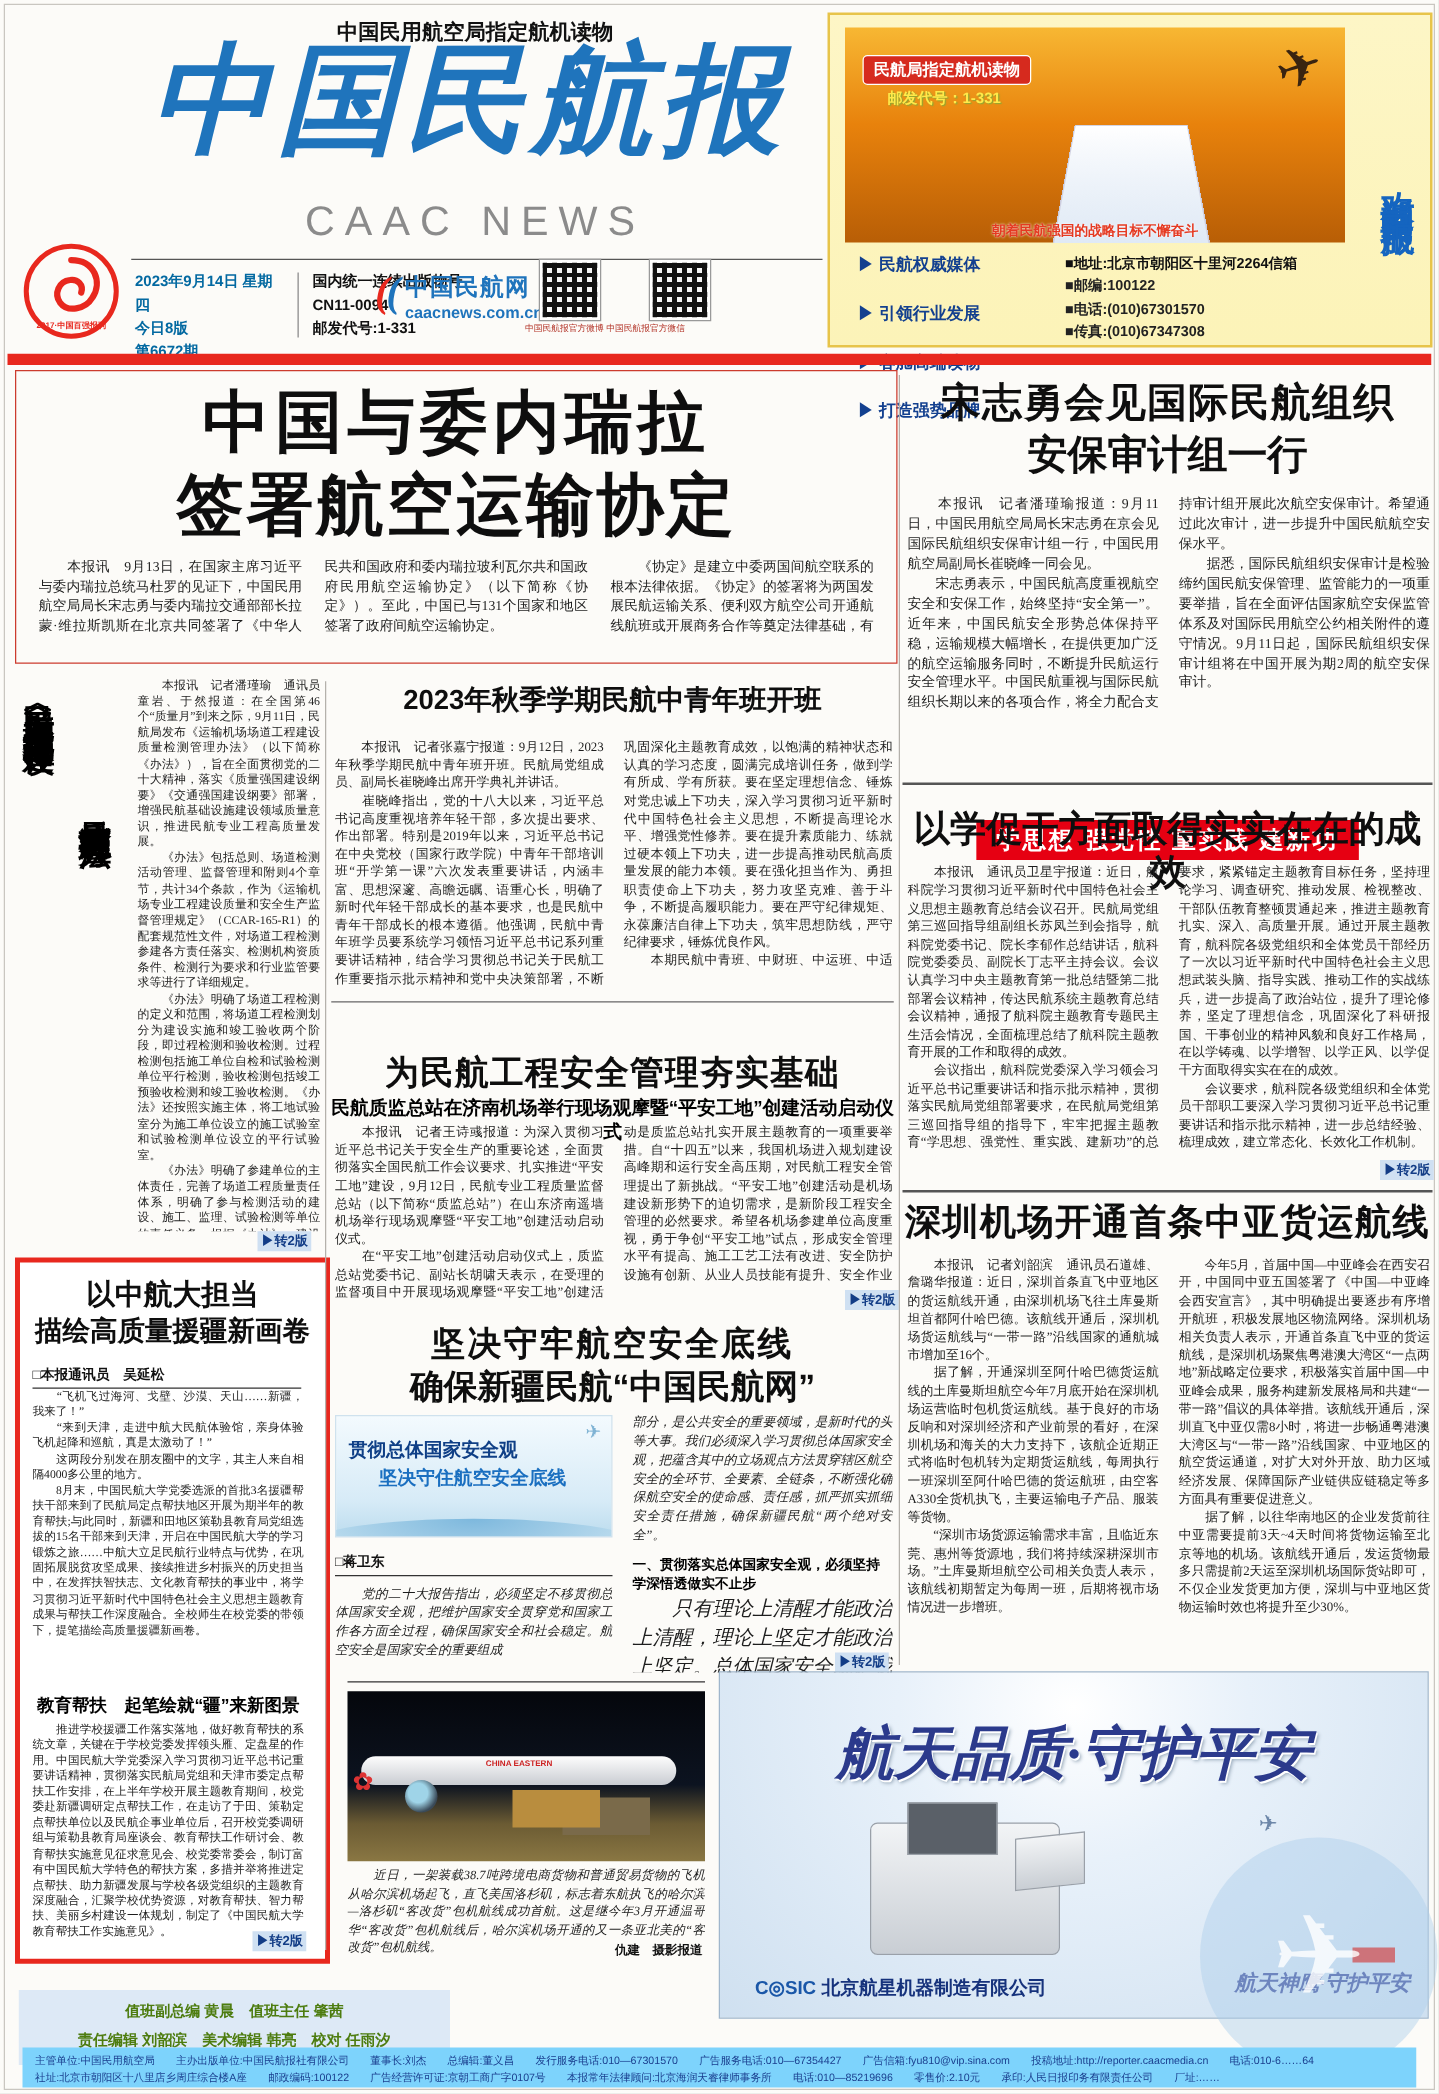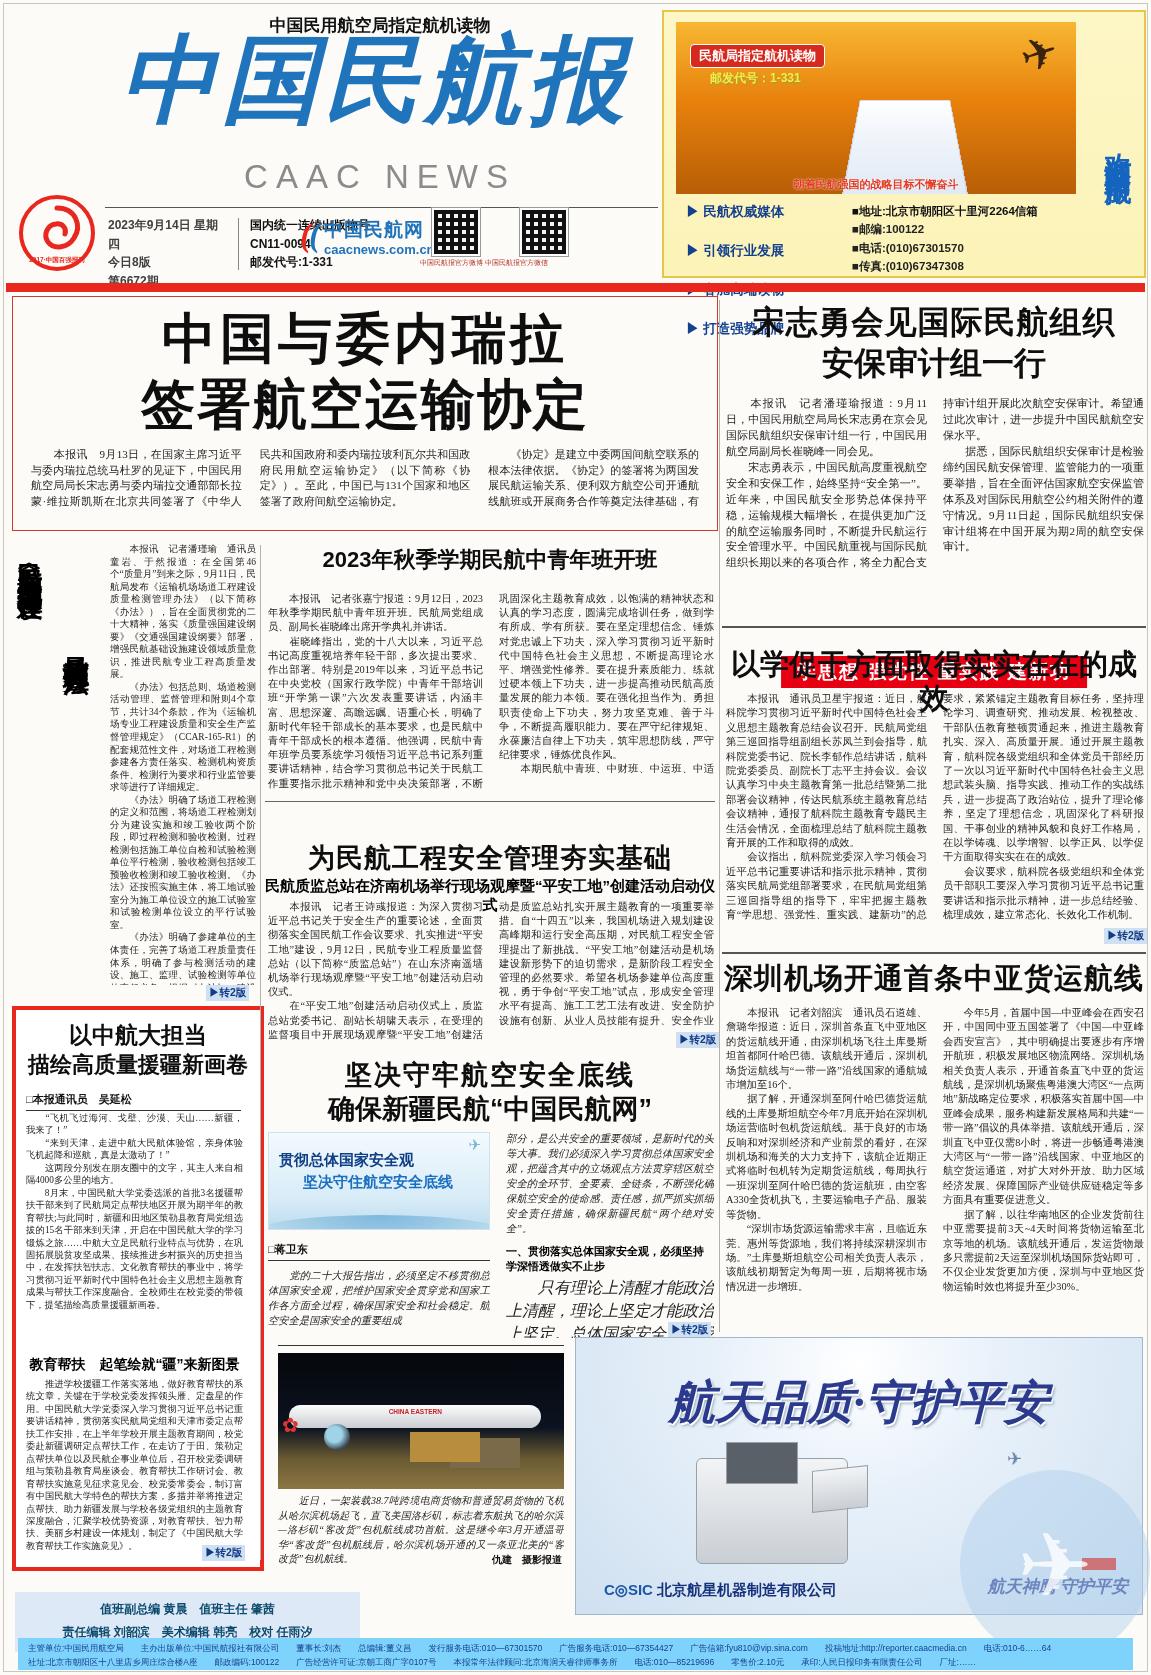--- a/index.html
+++ b/index.html
@@ -58,21 +58,21 @@
   <div class="abs" style="left:105px;top:207px;width:553px;height:1px;background:#555;"></div>
 
   <div class="abs" style="left:18px;top:194px;width:78px;height:78px;">
     <svg width="78" height="78" viewBox="0 0 78 78">
       <circle cx="39" cy="39" r="36" fill="none" stroke="#e8281e" stroke-width="4"></circle>
       <path d="M39 14 C58 14 64 32 56 44 C50 54 36 56 30 48 C25 41 29 31 38 30 C44 29 49 34 47 40" fill="none" stroke="#e8281e" stroke-width="5" stroke-linecap="round"></path>
     </svg>
     <div style="position:absolute;left:-4px;top:62px;width:86px;text-align:center;font:bold 6.5px 'Liberation Sans',sans-serif;color:#e8281e;">2017·中国百强报刊</div>
   </div>
 
-  <div class="abs sans" style="left:108px;top:216px;width:120px;font-weight:bold;font-size:12px;color:#404040;line-height:1.55;">
+  <div class="abs sans" style="left:108px;top:216px;width:120px;font-weight:bold;font-size:12px;color:#0369a1;line-height:1.55;">
     <div>2023年9月14日  星期四</div>
     <div>今日8版</div>
     <div>第6672期</div>
   </div>
   <div class="abs" style="left:238px;top:218px;width:1px;height:52px;background:#888;"></div>
 
   <div class="abs sans" style="left:250px;top:216px;width:150px;font-weight:bold;font-size:12px;color:#111;line-height:1.55;">
     <div>国内统一连续出版物号</div>
     <div>CN11-0094</div>
     <div>邮发代号:1-331</div>
@@ -228,21 +228,21 @@
       <span style="color:#1a57a8;">C◎SIC</span>
       <span>北京航星机器制造有限公司</span>
     </div>
     <div style="position:absolute;right:14px;bottom:16px;font:bold italic 17px 'Liberation Serif',serif;color:#3a4a9a;">航天神鹰·守护平安</div>
     <div style="position:absolute;right:26px;bottom:44px;width:34px;height:12px;background:#e8281e;"></div>
   </div>
 
   <div class="wm" style="left:960px;top:1470px;width:190px;height:190px;font-size:90px;">✈</div>
 
   <div class="abs" style="left:15px;top:1592px;width:345px;height:60px;background:#dde9f6;text-align:center;
-              font:bold 12px 'Liberation Sans',sans-serif;color:#0c4a6e;line-height:1.9;padding-top:6px;box-sizing:border-box;">
+              font:bold 12px 'Liberation Sans',sans-serif;color:#4d7c0f;line-height:1.9;padding-top:6px;box-sizing:border-box;">
     <div>值班副总编  黄晨　值班主任  肇茜</div>
     <div>责任编辑  刘韶滨　美术编辑  韩亮　校对  任雨汐</div>
   </div>
 
   <div class="abs tinybar" style="left:18px;top:1638px;width:1115px;height:32px;padding:4px 10px 0;box-sizing:border-box;
               font:8.5px 'Liberation Sans',sans-serif;line-height:1.6;white-space:nowrap;overflow:hidden;">
     <div>主管单位:中国民用航空局　　主办出版单位:中国民航报社有限公司　　董事长:刘杰　　总编辑:董义昌　　发行服务电话:010—67301570　　广告服务电话:010—67354427　　广告信箱:fyu810@vip.sina.com　　投稿地址:http://reporter.caacmedia.cn　　电话:010-6……64</div>
     <div>社址:北京市朝阳区十八里店乡周庄综合楼A座　　邮政编码:100122　　广告经营许可证:京朝工商广字0107号　　本报常年法律顾问:北京海润天睿律师事务所　　电话:010—85219696　　零售价:2.10元　　承印:人民日报印务有限责任公司　　厂址:……</div>
   </div>
 

